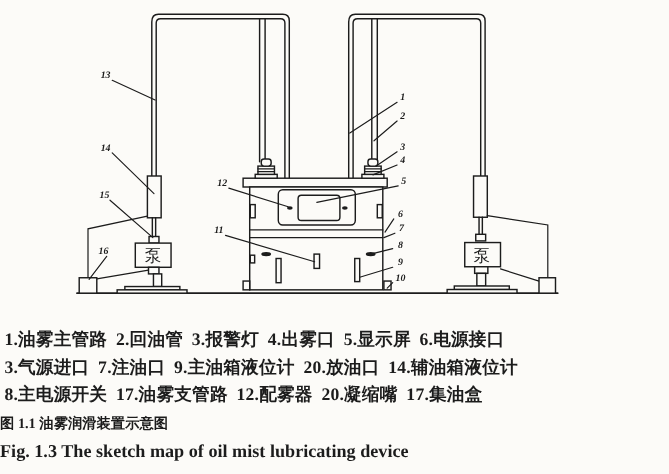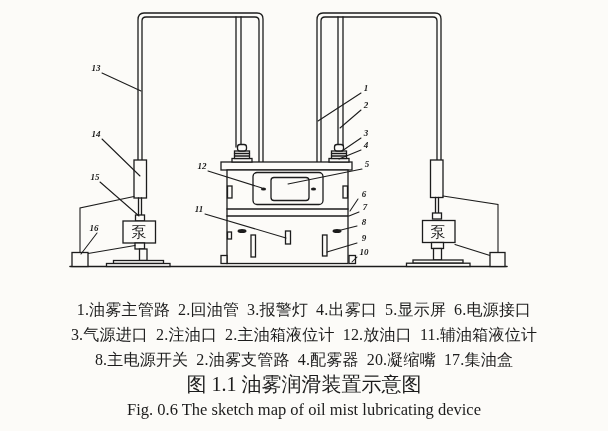--- a/index.html
+++ b/index.html
@@ -7,25 +7,25 @@
     width:608px;height:431px;
     background:#fcfbf8;
     font-family:"Liberation Serif","DejaVu Serif",serif;
     color:#1c1c1c;
     overflow:hidden;
   }
   .figure{position:relative;width:608px;height:431px;}
   .figure svg{position:absolute;left:0;top:0;}
   .captions{
     position:absolute;left:0;top:297px;width:608px;
-    text-align:center;line-height:25px;
+    line-height:25px;font-weight:bold;
   }
   .legend-line{font-size:16px;white-space:nowrap;letter-spacing:0.2px;}
   .li{margin:0 4px;}
-  .title-cn{font-size:20px;}
+  .title-cn{font-size:13px;}
   .title-en{font-size:16.5px;}
   .co{font:italic bold 9px "Liberation Serif","DejaVu Serif",serif;fill:#1c1c1c;}
   .pumpch{font:15px "Liberation Serif","DejaVu Serif",serif;fill:#1c1c1c;}
 </style>
 </head>
 <body>
 
 <div class="figure">
 
 <svg width="608" height="285" viewBox="0 0 608 285">
@@ -153,22 +153,22 @@
 
   <text class="pumpch" text-anchor="middle" x="139" y="237">泵</text>
   <text class="pumpch" text-anchor="middle" x="438" y="237">泵</text>
 </svg>
 
 <div class="captions">
   <div class="legend-line">
     <span class="li">1.油雾主管路</span><span class="li">2.回油管</span><span class="li">3.报警灯</span><span class="li">4.出雾口</span><span class="li">5.显示屏</span><span class="li">6.电源接口</span>
   </div>
   <div class="legend-line">
-    <span class="li">3.气源进口</span><span class="li">2.注油口</span><span class="li">2.主油箱液位计</span><span class="li">12.放油口</span><span class="li">11.辅油箱液位计</span>
+    <span class="li">3.气源进口</span><span class="li">7.注油口</span><span class="li">9.主油箱液位计</span><span class="li">20.放油口</span><span class="li">14.辅油箱液位计</span>
   </div>
   <div class="legend-line">
-    <span class="li">8.主电源开关</span><span class="li">2.油雾支管路</span><span class="li">4.配雾器</span><span class="li">20.凝缩嘴</span><span class="li">17.集油盒</span>
+    <span class="li">8.主电源开关</span><span class="li">17.油雾支管路</span><span class="li">12.配雾器</span><span class="li">20.凝缩嘴</span><span class="li">17.集油盒</span>
   </div>
   <div class="title-cn">图 1.1  油雾润滑装置示意图</div>
-  <div class="title-en">Fig. 0.6 The sketch map of oil mist lubricating device</div>
+  <div class="title-en">Fig. 1.3 The sketch map of oil mist lubricating device</div>
 </div>
 
 </div>
 
 </body></html>

